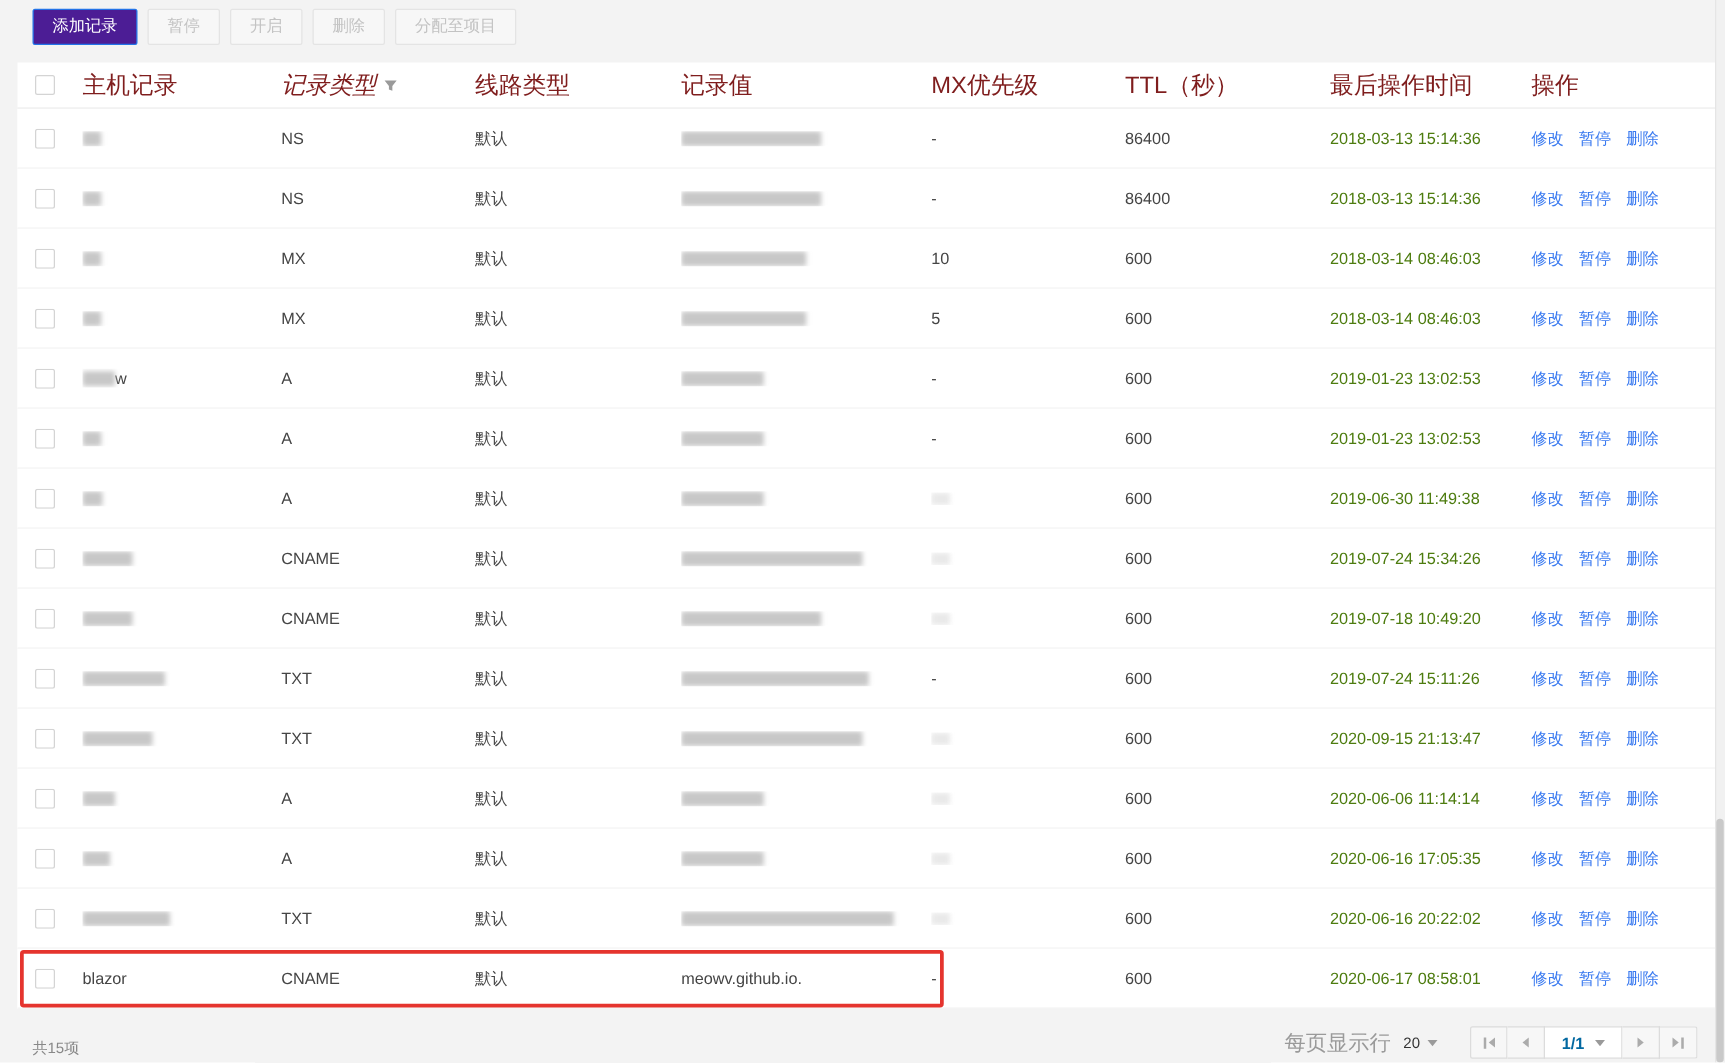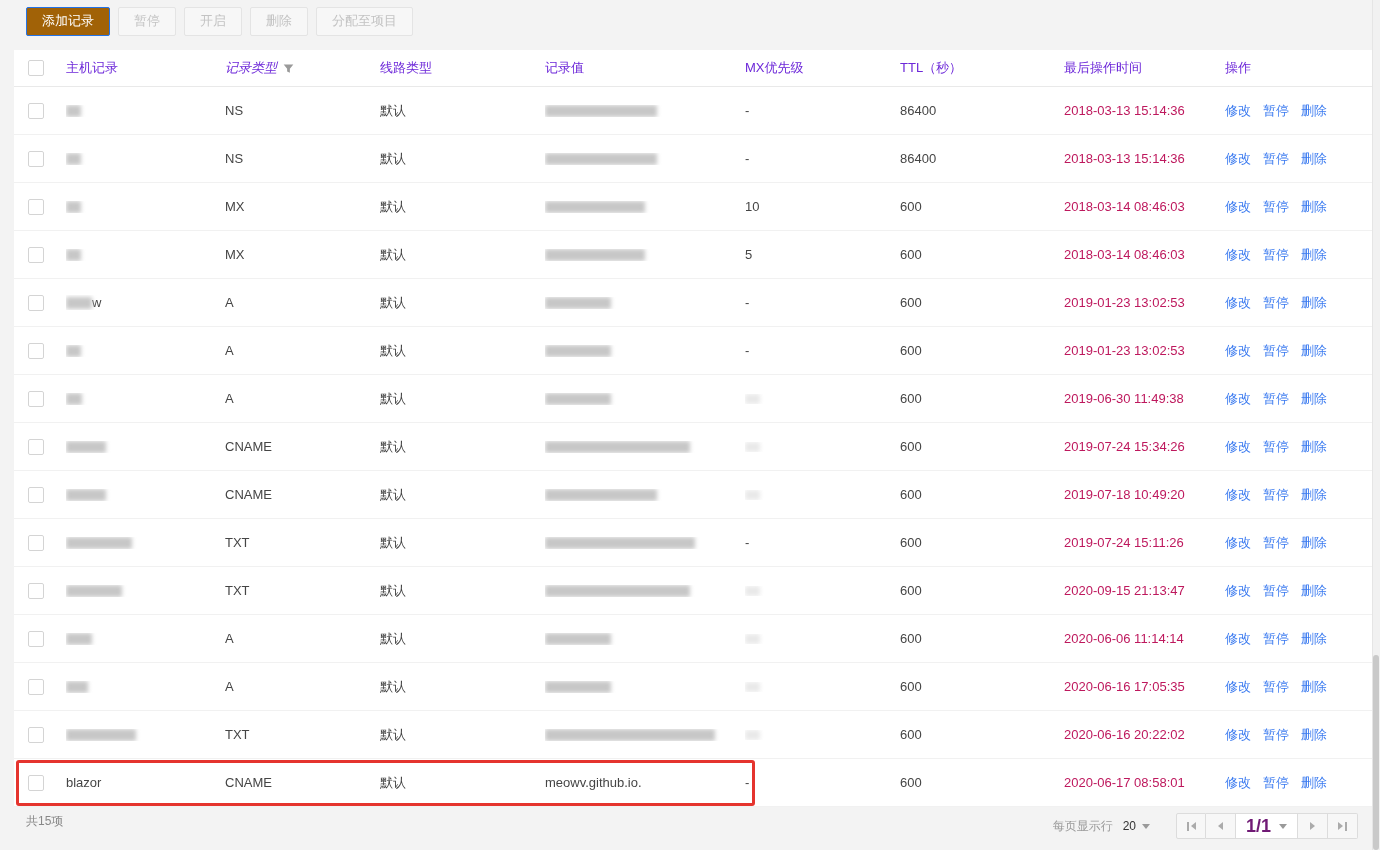--- a/index.html
+++ b/index.html
@@ -3,56 +3,56 @@
 <meta charset="utf-8">
 <style>
   * { margin:0; padding:0; box-sizing:border-box; }
   html,body { width:1380px; height:850px; }
   body { font-family:"Liberation Sans","DejaVu Sans",sans-serif; background:#f3f3f3; position:relative; overflow:hidden; }
 
   
   .toolbar { display:flex; align-items:center; padding:6px 16px 0 26px; height:36px; }
   .btn { height:29px; padding:0 15px; font-size:13px; border-radius:2px; margin-right:8px;
          display:inline-flex; align-items:center; cursor:pointer; white-space:nowrap; }
-  .btn-primary { background:#a16207; border:1px solid #2373e8; color:#fff; }
+  .btn-primary { background:#4c1d95; border:1px solid #2373e8; color:#fff; }
   .btn-default { background:#fff; border:1px solid #d9d9d9; color:#333; }
   .btn-disabled { background:#f7f7f7; border:1px solid #e4e4e4; color:#c3c3c3; cursor:default; }
   .search { margin-left:auto; width:178px; height:28px; background:#fff; border:1px solid #ddd;
             border-radius:2px; display:flex; align-items:center; padding:0 8px; }
   .search input { border:none; outline:none; flex:1; font-size:13px; color:#333; background:transparent; min-width:0; }
   .search input::placeholder { color:#c0c0c0; }
 
   
   .table { position:relative; margin:14px 0 0 14px; width:1366px; background:#fff; }
   .thead, .tr { display:grid; grid-template-columns:52px 159px 155px 165px 200px 155px 164px 161px 1fr; align-items:center; }
-  .thead { height:37px; font-size:13px; color:#6d28d9; border-bottom:1px solid #e9e9e9; }
+  .thead { height:37px; font-size:19px; color:#7f1d1d; border-bottom:1px solid #e9e9e9; }
   .tr { height:48px; font-size:13px; color:#454545; border-bottom:1px solid #f1f1f1; background:#fff; }
   .td, .th { display:flex; align-items:center; overflow:hidden; }
   .cb { width:16px; height:16px; border:1px solid #d4d4d4; border-radius:2px; background:#fff; margin-left:14px; flex:0 0 auto; }
   .hdr-type { gap:6px;font-style:italic; }
   .blur { display:inline-block; height:12px; border-radius:1px; background:#c7c7c7; filter:blur(2px); }
   .blur.faint { background:#e9e9e9; height:10px; }
   .lnk { color:#3a7af0; text-decoration:none; margin-right:12px; font-size:13px; cursor:pointer; }
-  .time-cell { color:#be185d; }
+  .time-cell { color:#4d7c0f; }
   .hl-box { position:absolute; left:2px; top:710px; width:739px; height:46px;
             border:3px solid #e5342e; border-radius:3px; pointer-events:none; }
 
   
-  .footer { display:flex; align-items:flex-start; padding:0 22px 0 26px; height:34px; margin-top:6px;gap:40px; }
+  .footer { display:flex; align-items:flex-end; padding:0 22px 0 26px; height:34px; margin-top:6px;gap:40px; }
   .total { font-size:12px; color:#888; }
   .foot-right { margin-left:auto; display:flex; align-items:center; }
-  .pp-label { font-size:12px; color:#9a9a9a; margin-right:10px; }
+  .pp-label { font-size:17px; color:#9a9a9a; margin-right:10px; }
   .pp-select { display:flex; align-items:center; font-size:12px; color:#333; margin-right:26px; cursor:pointer; }
   .caret { width:0; height:0; border:4px solid transparent; border-top:5px solid #9a9a9a; margin-left:6px; margin-top:5px; }
   .pager { display:flex; }
   .pg { height:26px; min-width:30px; display:flex; align-items:center; justify-content:center;
         background:#f7f7f7; border:1px solid #dcdcdc; border-left:none; cursor:pointer; gap:2px; }
   .pg:first-child { border-left:1px solid #dcdcdc; border-radius:2px 0 0 2px; }
   .pg:last-child { border-radius:0 2px 2px 0; }
-  .pg-mid { background:#fff; min-width:62px; font-size:18px; color:#701a75; font-weight:bold; }
+  .pg-mid { background:#fff; min-width:62px; font-size:13px; color:#0369a1; font-weight:bold; }
   .tri { width:0; height:0; border:4px solid transparent; }
   .tri-l { border-right:5px solid #ababab; border-left:none; }
   .tri-r { border-left:5px solid #ababab; border-right:none; }
   .bar { width:2px; height:9px; background:#ababab; }
 
   
   .scrollbar { position:absolute; top:0; right:0; width:8px; height:850px; background:#f1f1f1; border-left:1px solid #e5e5e5; }
   .scroll-thumb { position:absolute; right:1px; width:6px; top:655px; height:195px; background:#c9c9c9; border-radius:3px; }
 </style>
 </head>

